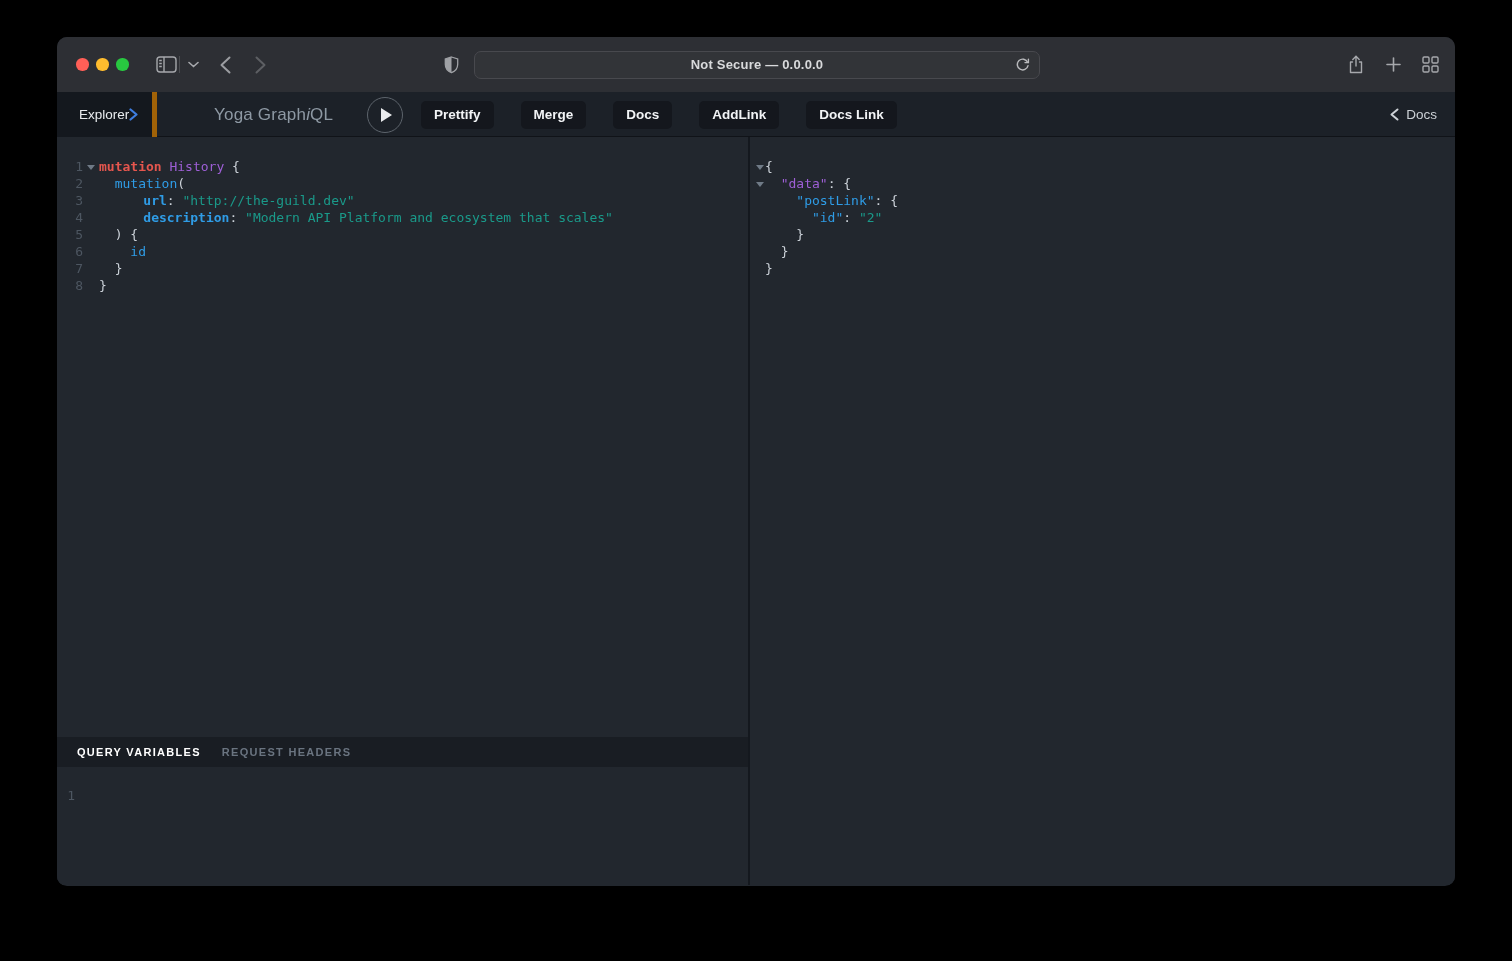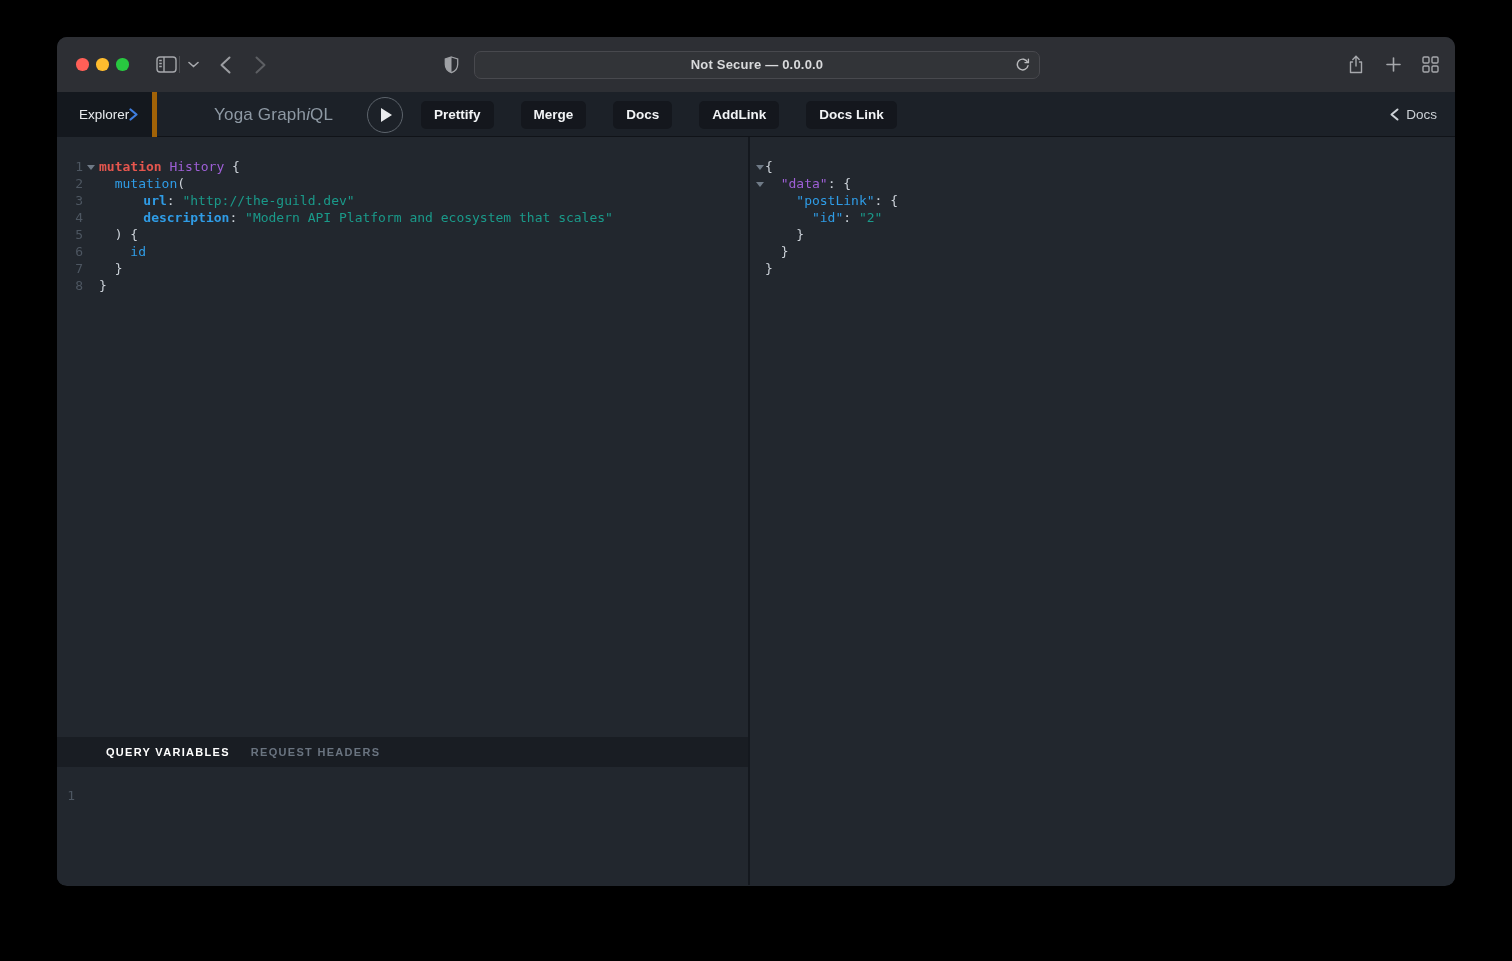--- a/index.html
+++ b/index.html
@@ -77,21 +77,21 @@
 
   .tk-keyword { color: var(--c-keyword, #e5564e); font-weight: bold; }
   .tk-def     { color: var(--c-definition, #9e5fd6); }
   .tk-prop    { color: var(--c-property, #2f9ce6); }
   .tk-attr    { color: var(--c-property, #2f9ce6); font-weight: bold; margin-left: 13px; }
   .tk-string  { color: var(--c-string, #1a9a8a); }
   .tk-punct, .tk-plain { color: #ccd2d9; }
 
   
   .tab-strip { height: 30px; background: #191d23; display: flex; align-items: center;
-    padding-left: 49px; gap: 21px; }
+    padding-left: 20px; gap: 21px; }
   .vtab { font-size: 11px; font-weight: bold; letter-spacing: 1.3px; cursor: pointer;
     text-transform: uppercase; }
   .vtab.active { color: #ffffff; }
   .vtab.inactive { color: #6a7480; }
   .vars-editor { flex: 1; background: #22272e; padding-top: 20px; cursor: text; }
   .vars-editor .ln { width: 18px; }
 
   svg { display: block; }
 </style>
 </head>

